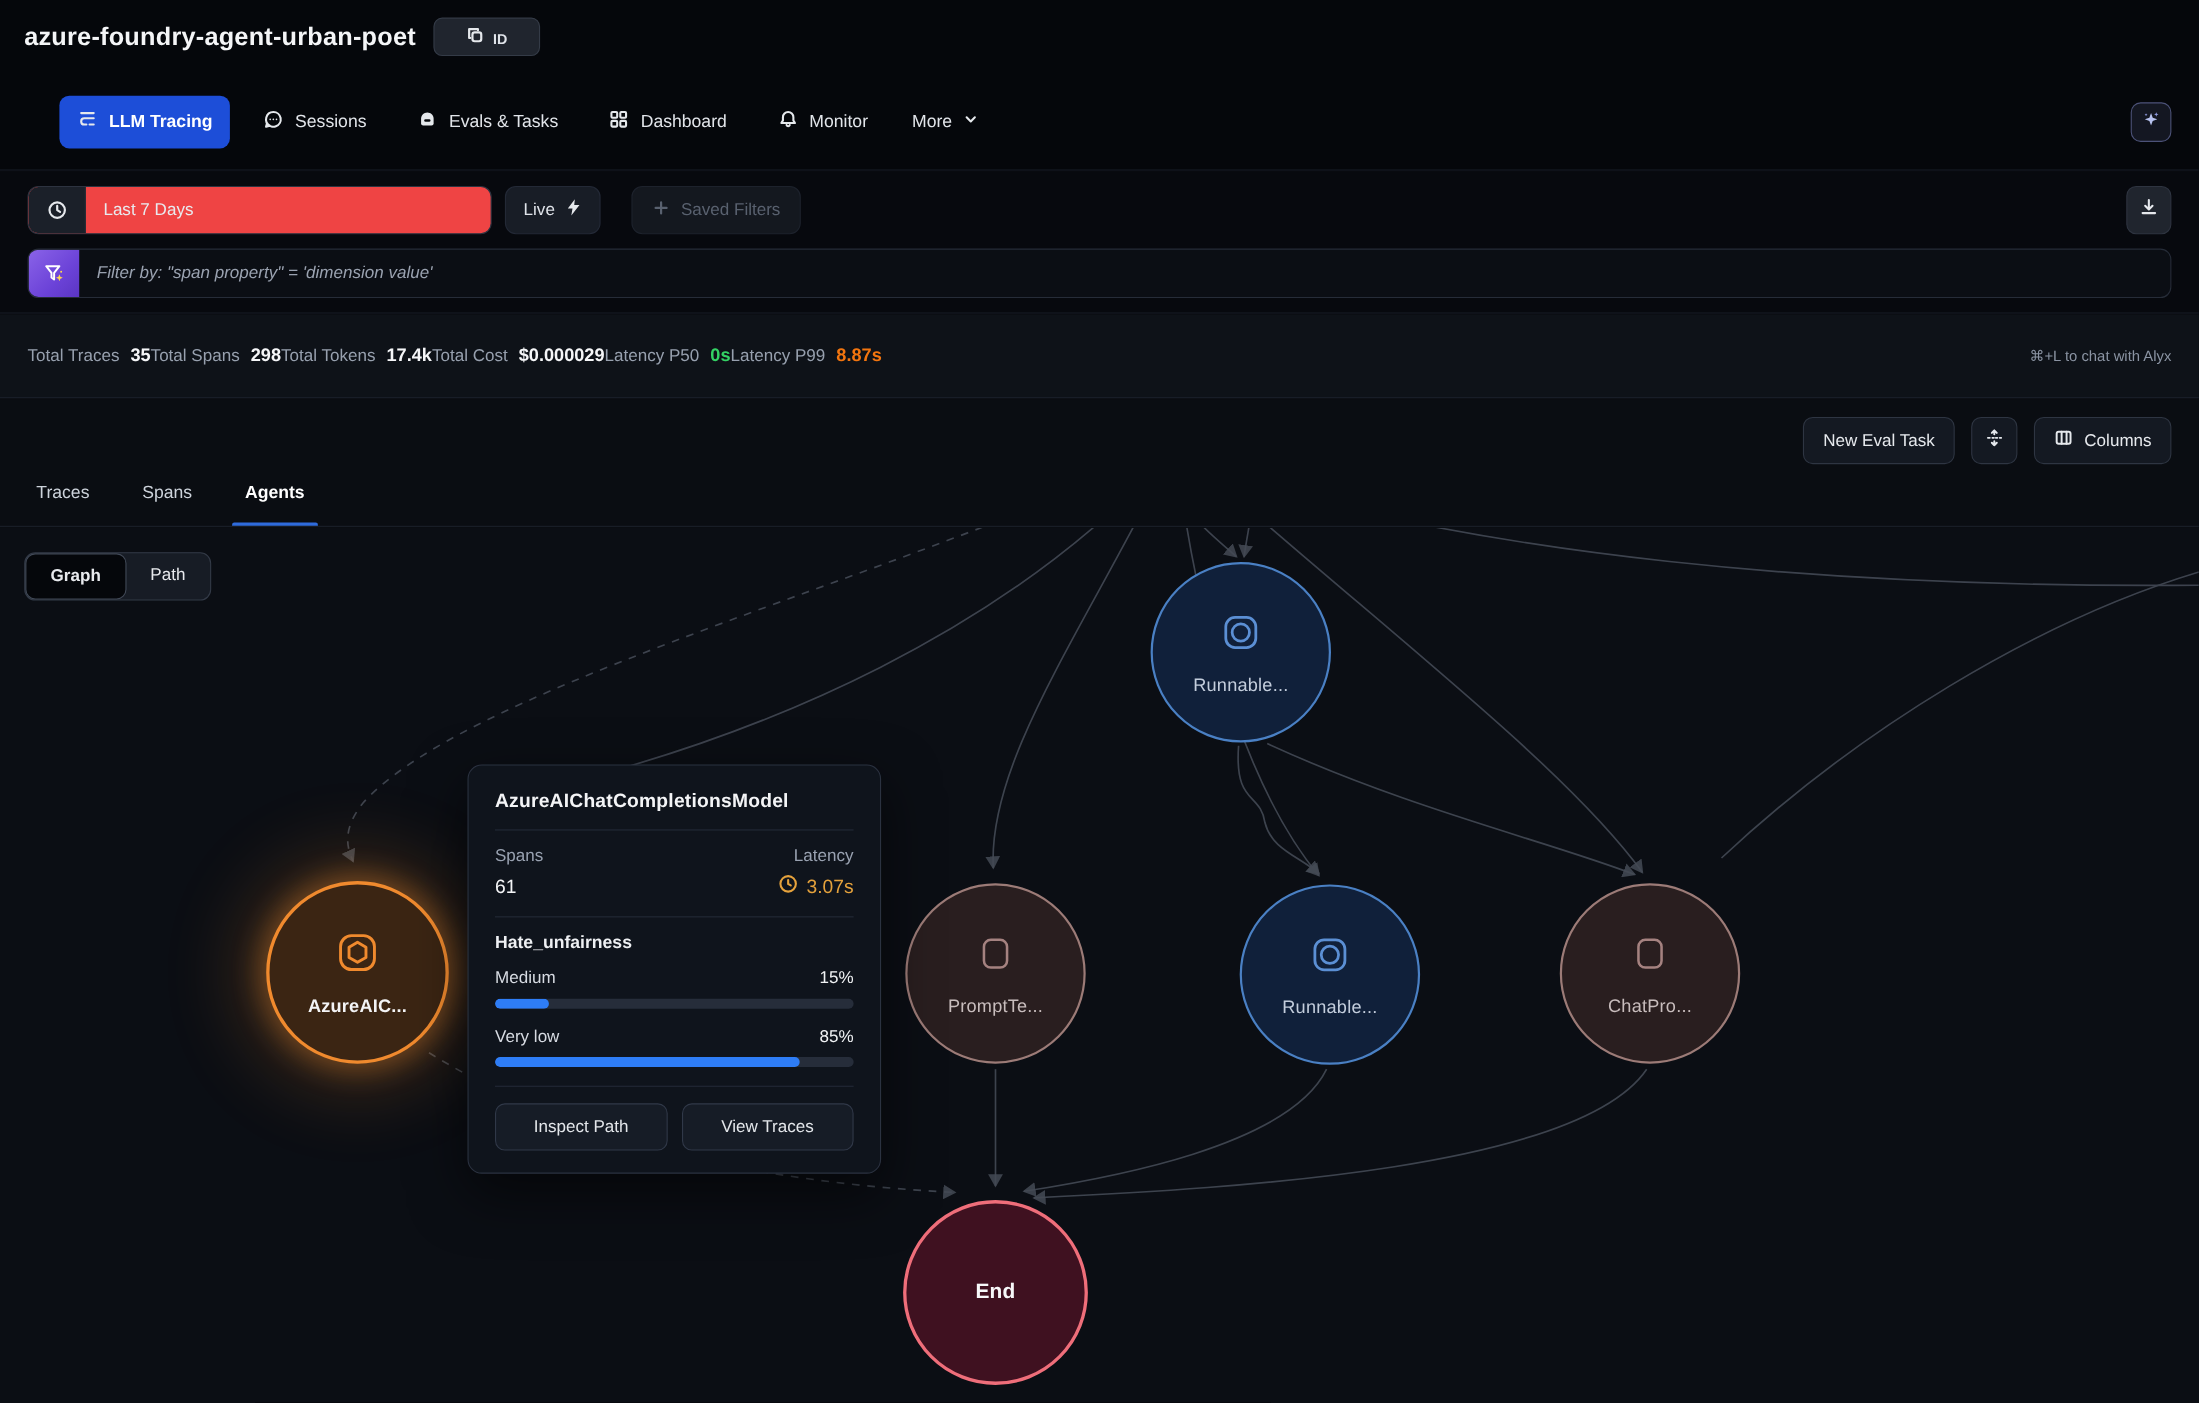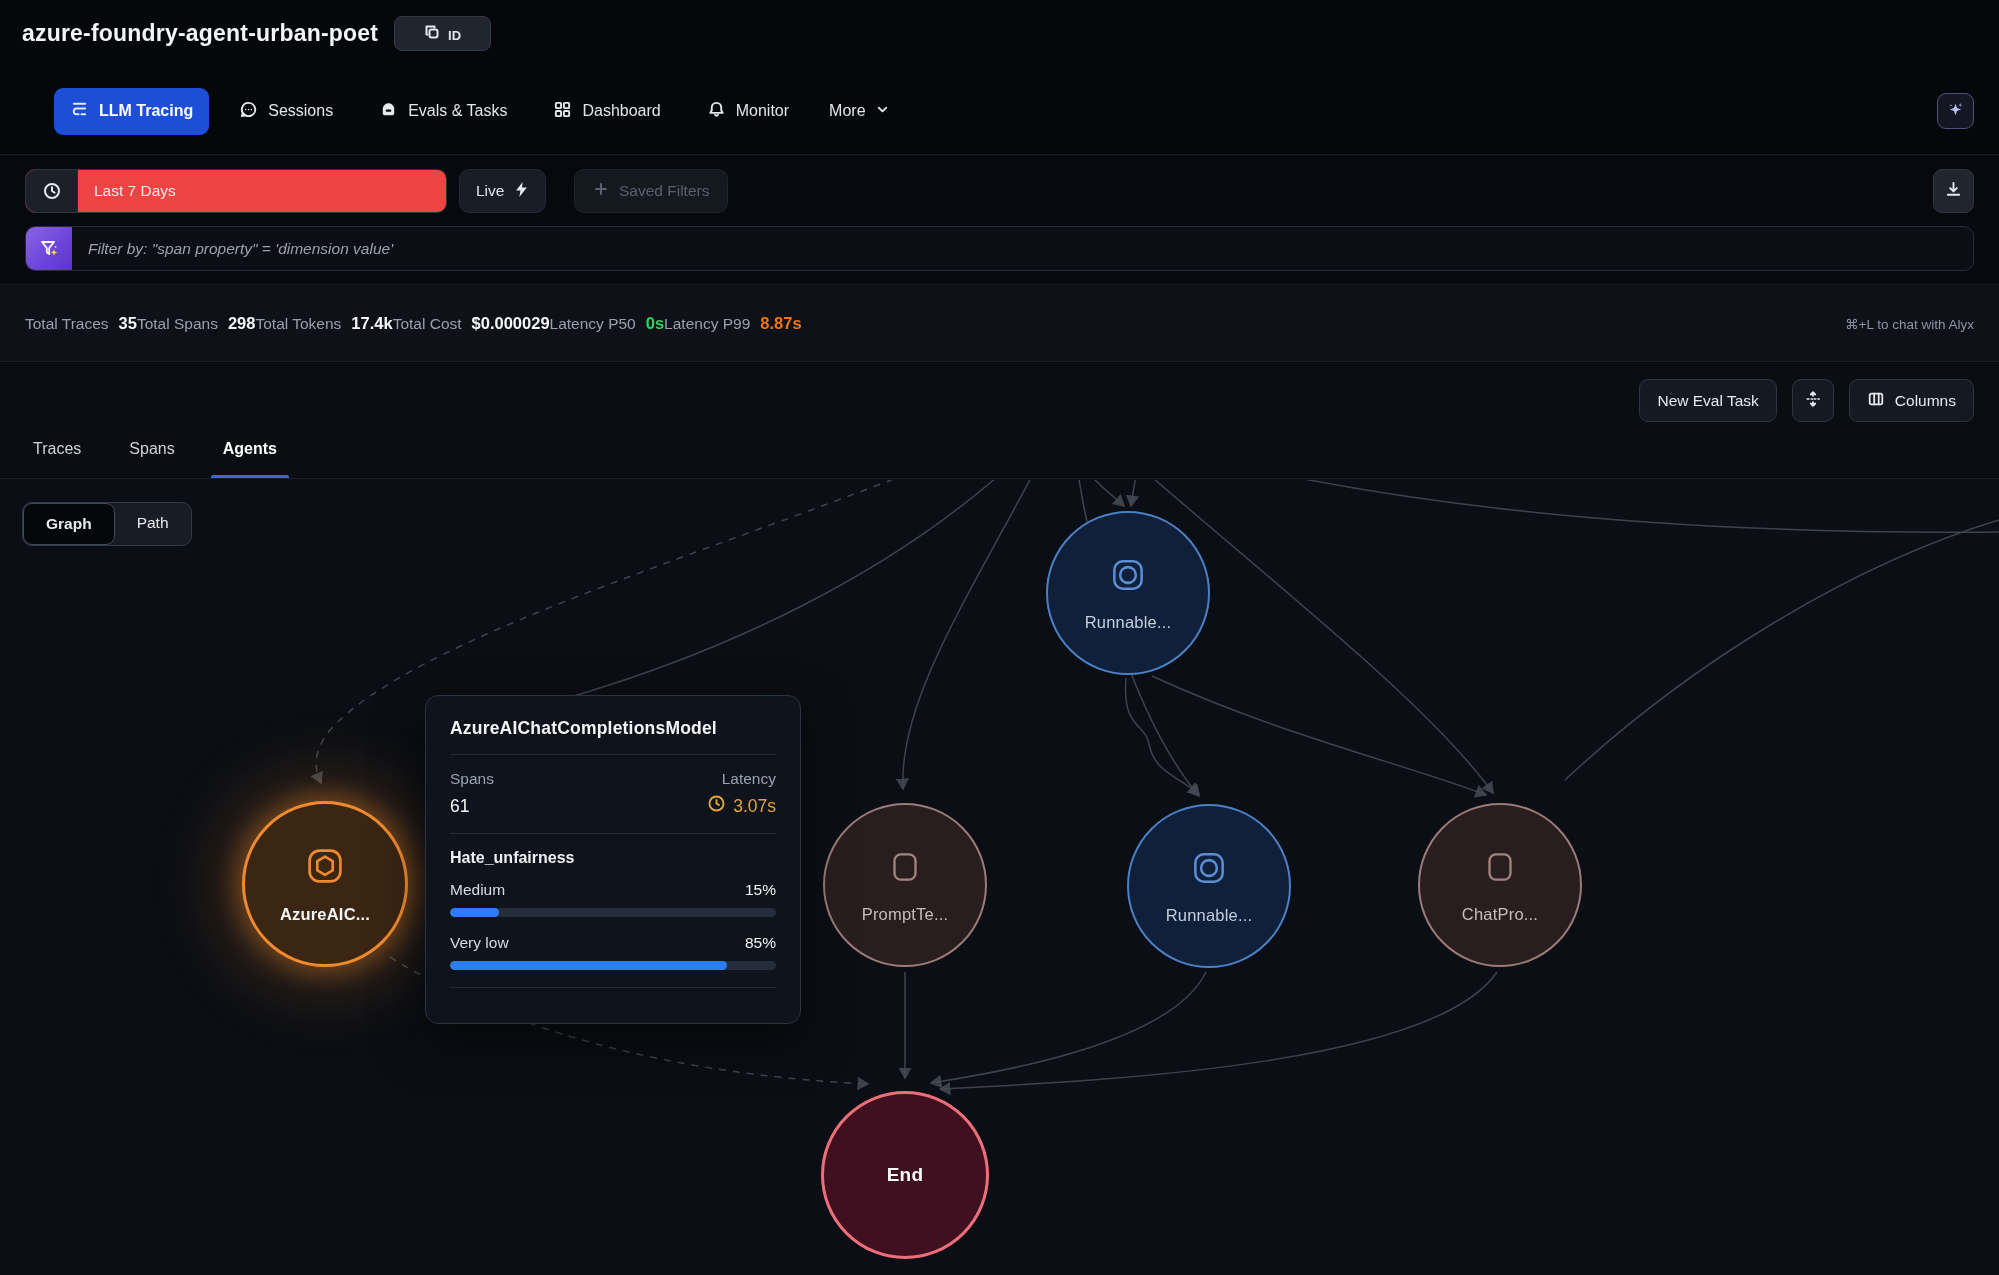--- a/index.html
+++ b/index.html
@@ -406,16 +406,20 @@
           <div class="fill" style="width: 15%;"></div>
         </div>
       <div class="metric-row">
         <span>Very low</span>
         <span class="pct">85%</span>
       </div>
       <div class="bar">
           <div class="fill" style="width: 85%;"></div>
         </div>
       <div class="divider"></div>
+      <div class="card-actions">
+        <div class="card-btn">Inspect Path</div>
+        <div class="card-btn">View Traces</div>
+      </div>
     </div>
 
   </div>
 </div>
 
 </body></html>

